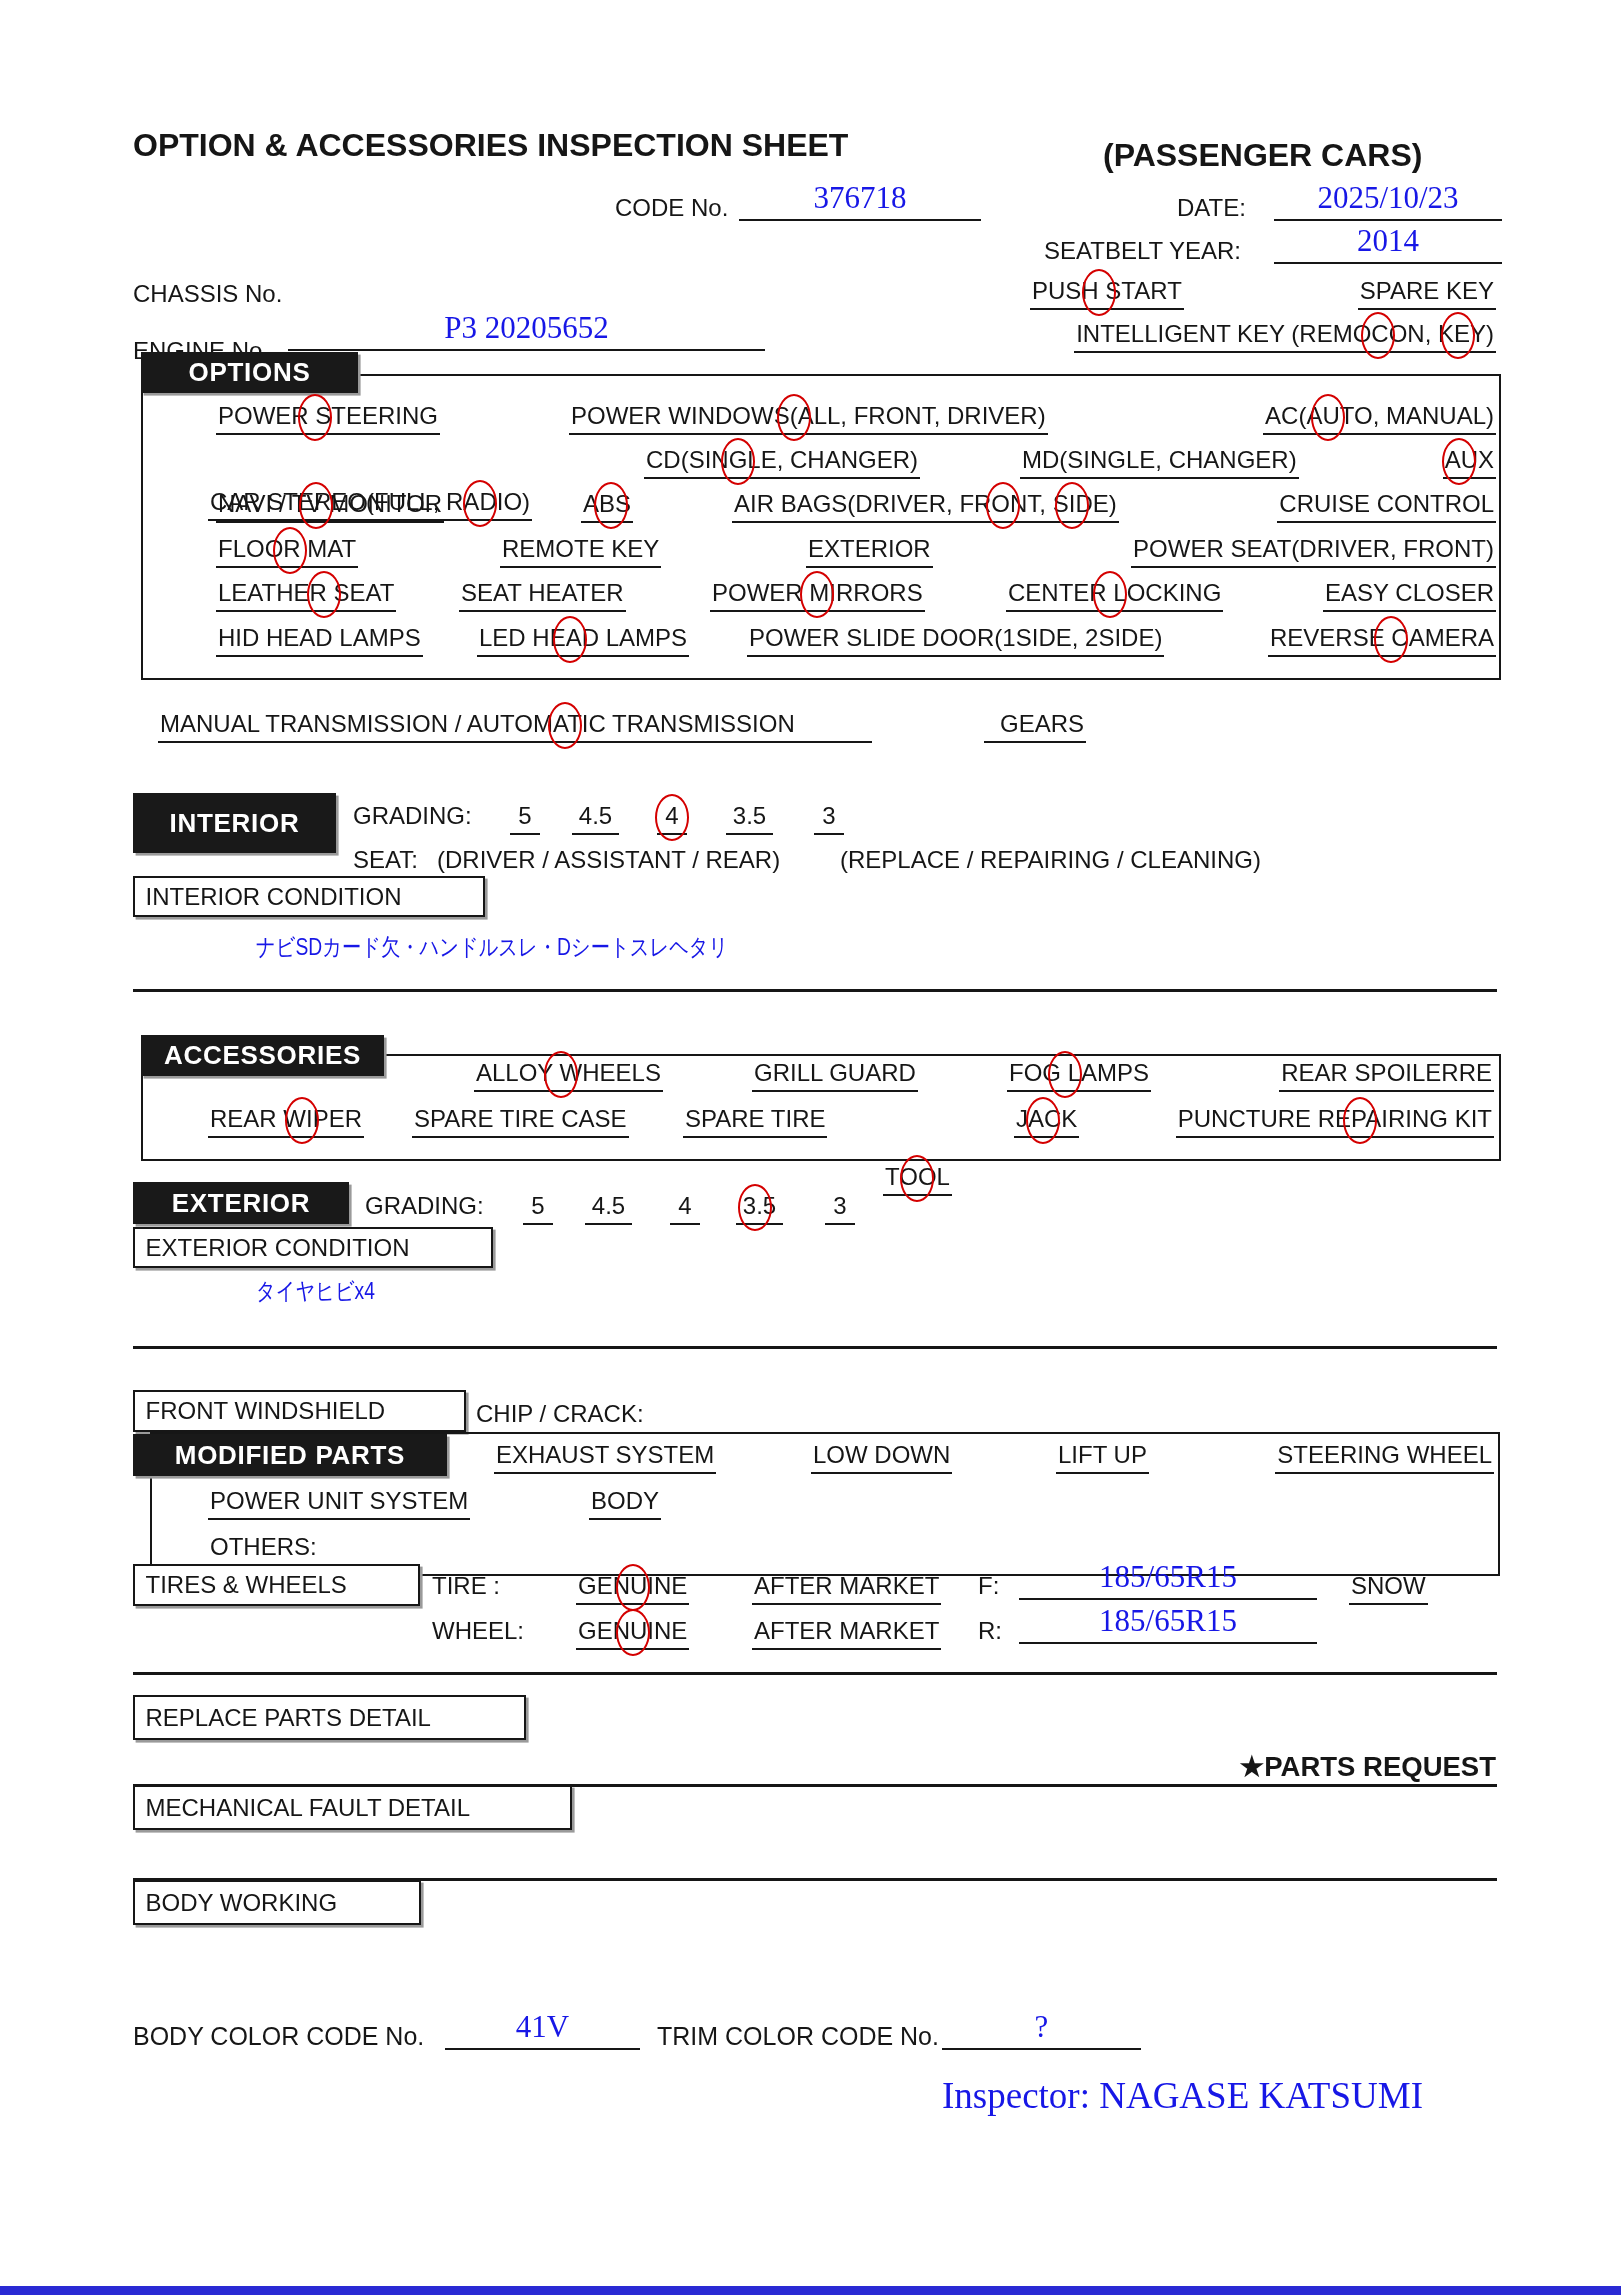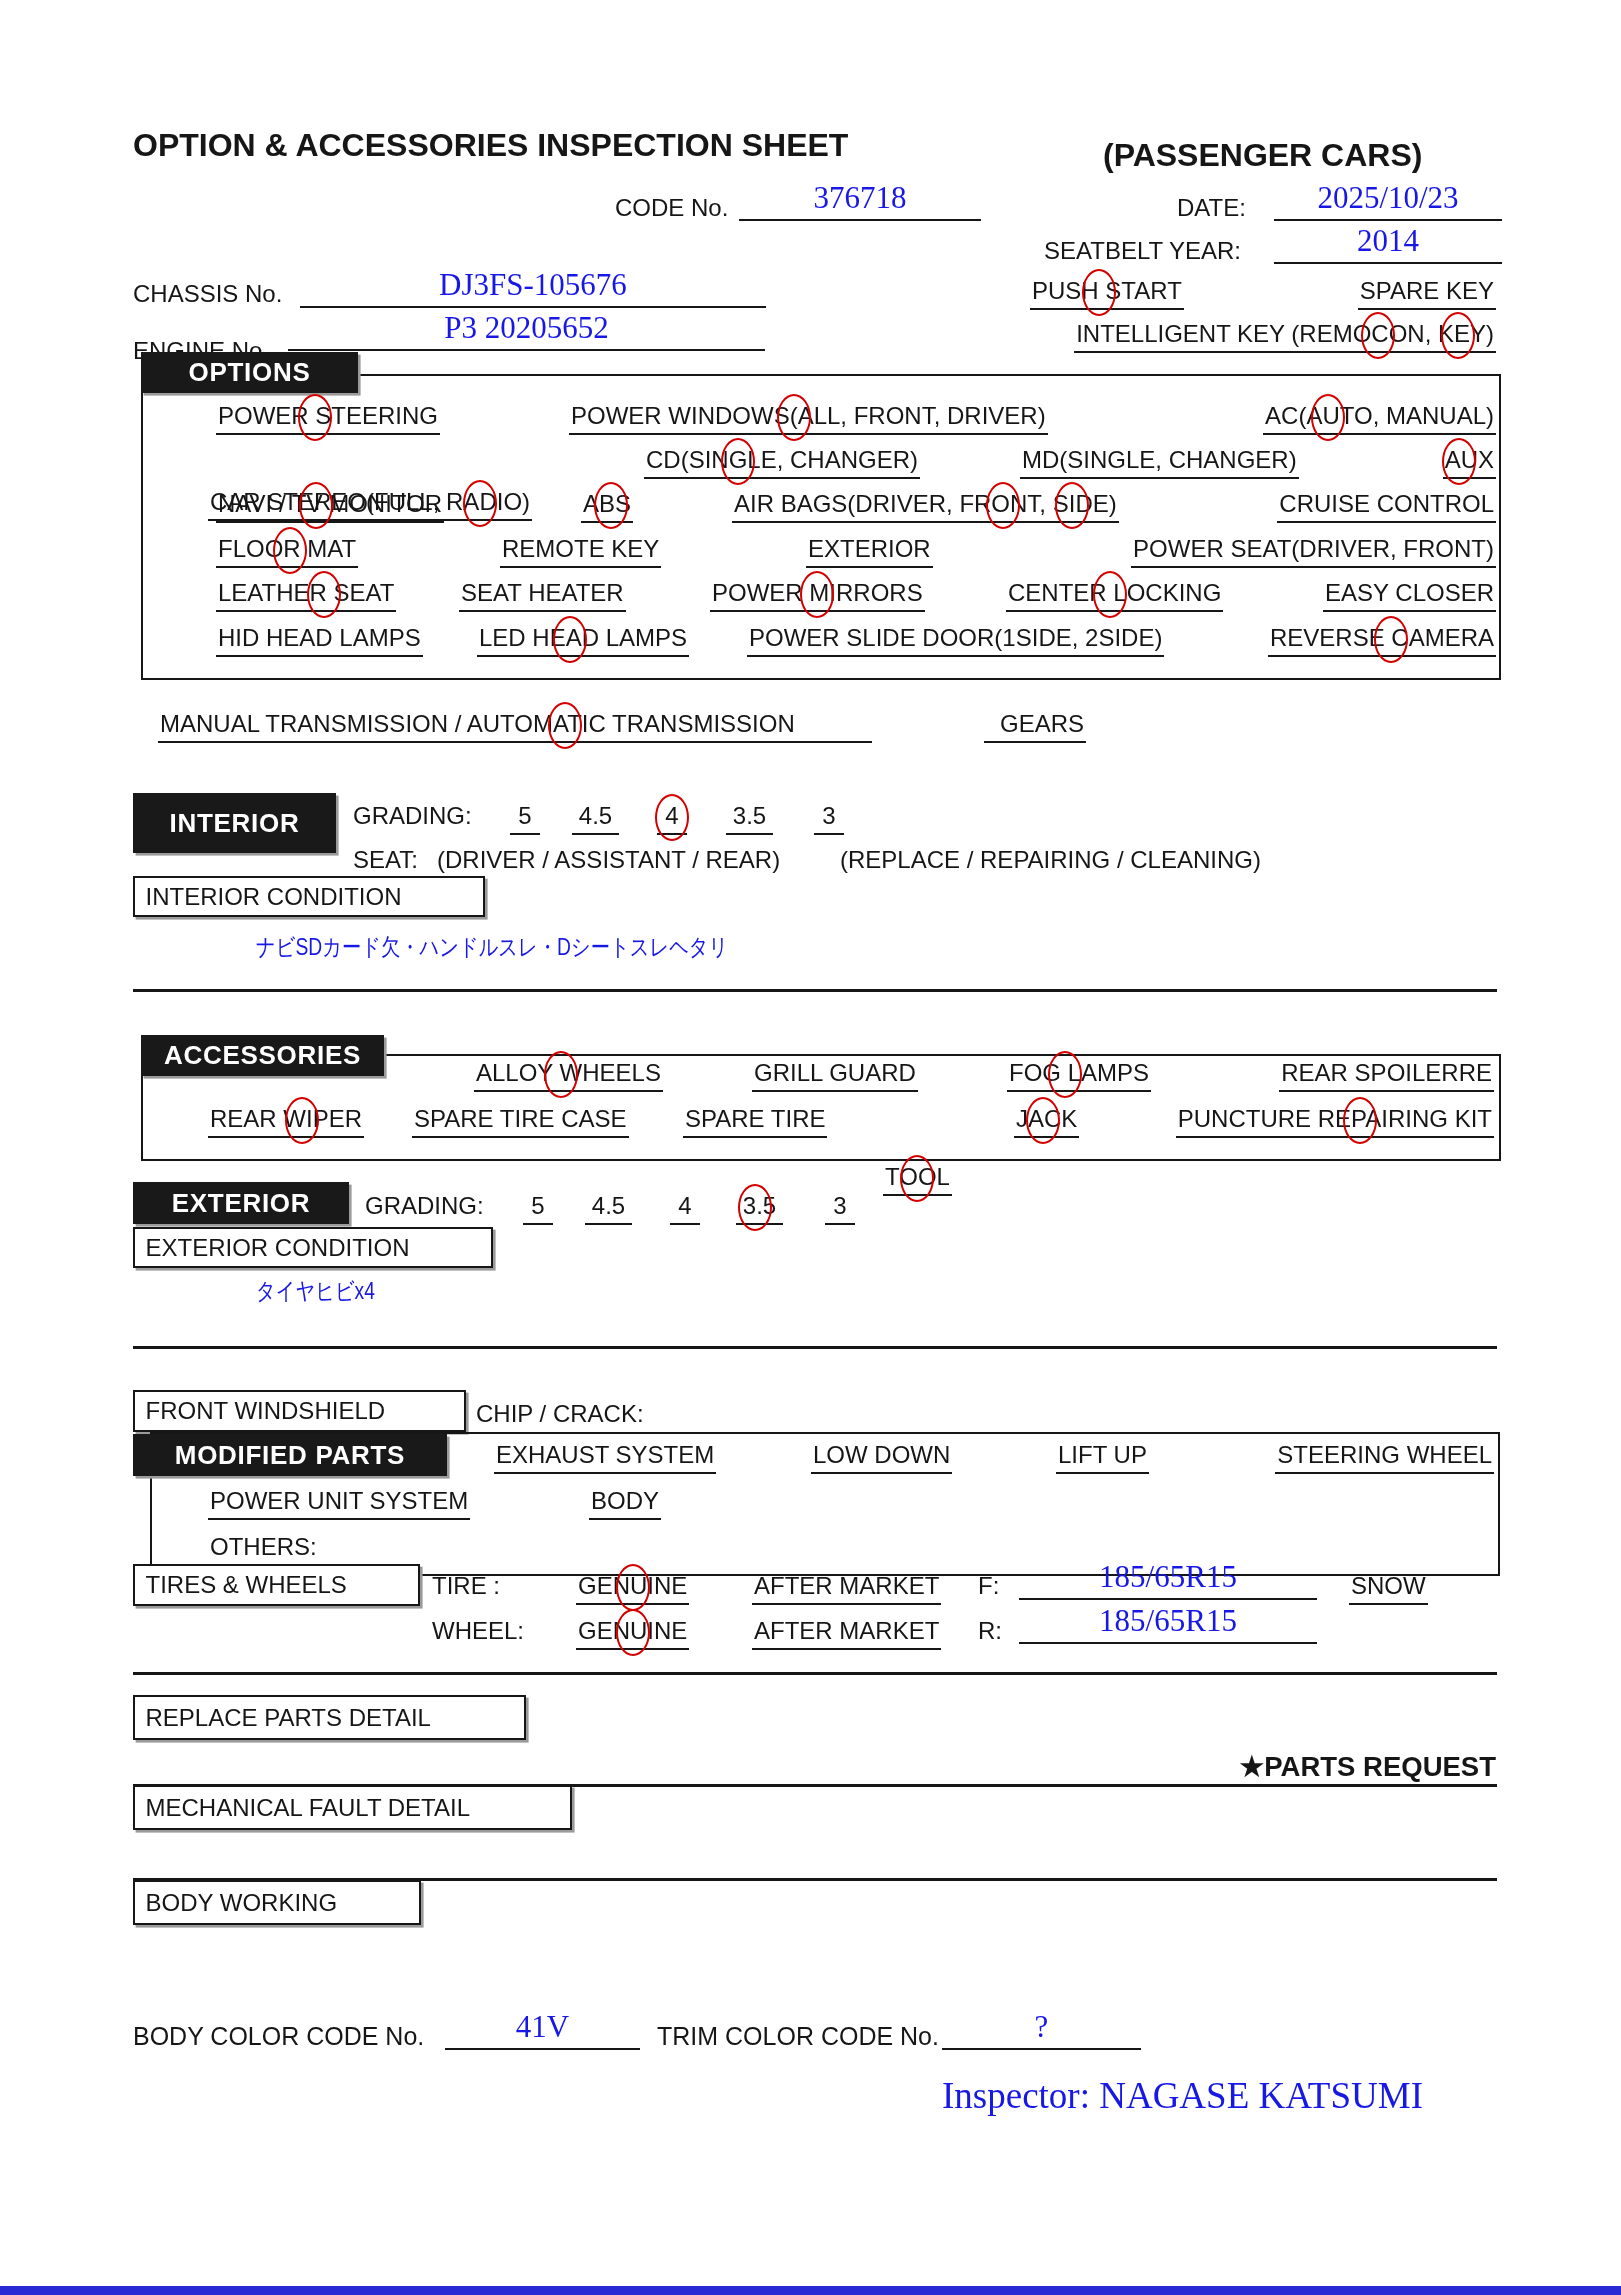--- a/index.html
+++ b/index.html
@@ -41,21 +41,20 @@
   <div class="lbl" style="left:615px;top:194px;">CODE No.</div>
   <div class="fill" style="left:739px;top:175px;width:242px;height:41px;">376718</div>
 
   <div class="lbl" style="left:1177px;top:194px;">DATE:</div>
   <div class="fill" style="left:1274px;top:175px;width:228px;height:41px;">2025/10/23</div>
 
   <div class="lbl" style="left:1044px;top:237px;">SEATBELT YEAR:</div>
   <div class="fill" style="left:1274px;top:218px;width:228px;height:41px;">2014</div>
 
   <div class="lbl" style="left:133px;top:280px;">CHASSIS No.</div>
-  <div class="fill" style="left:300px;top:262px;width:466px;height:41px;">DJ3FS-105676</div>
 
   <div class="lbl" style="left:133px;top:323px;margin-top:14px;">ENGINE No.</div>
   <div class="fill" style="left:288px;top:305px;width:477px;height:41px;">P3 20205652</div>
 
   <div class="opt" style="left: 1030px; top: 277px; position: absolute;">PUSH START<i class="circ" style="left: 45%;"></i></div>
   <div class="opt" style="right:126px;top:277px;">SPARE KEY</div>
   <div class="opt" style="right: 126px; top: 320px; position: absolute;">INTELLIGENT KEY (REMOCON, KEY)<i class="circ" style="left: 72%;"></i><i class="circ" style="left: 91%;"></i></div>
 
   <div class="bigbox" style="left:141px;top:374px;width:1356px;height:302px;"></div>
   <div class="seclabel" style="left:141px;top:352px;width:217px;height:41px;">OPTIONS</div>

